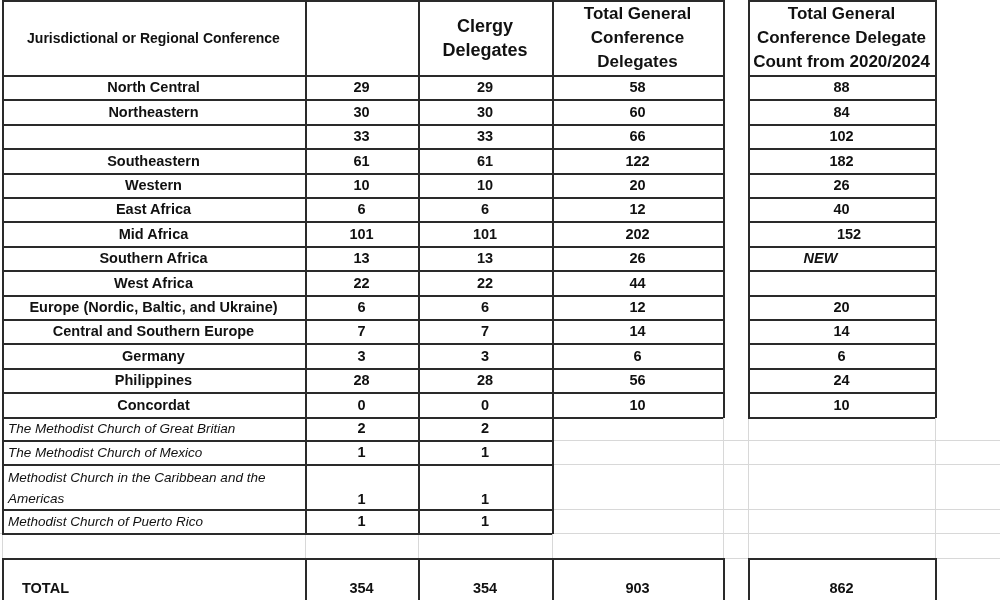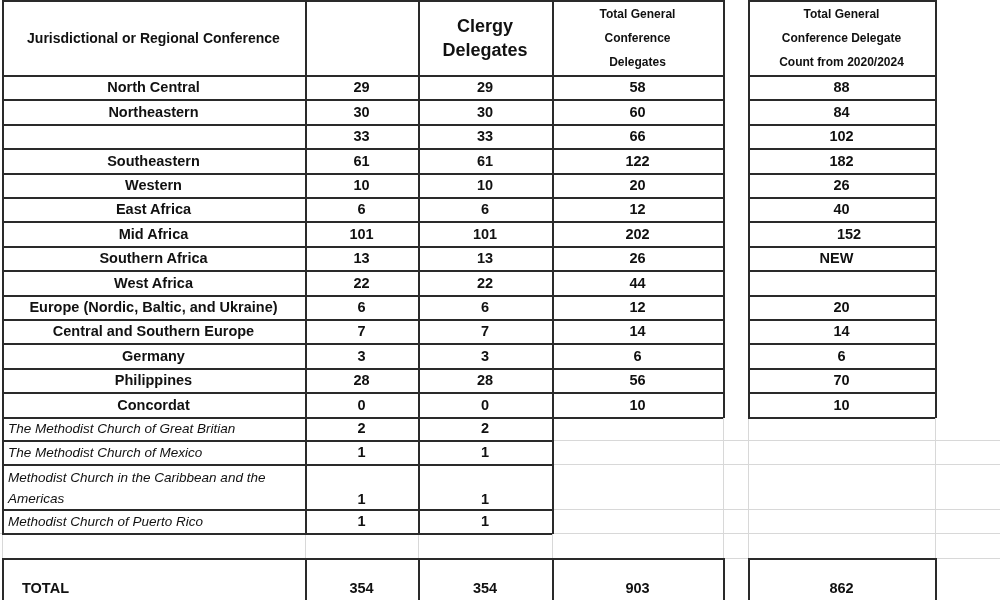--- a/index.html
+++ b/index.html
@@ -8,21 +8,21 @@
   .sheet { position:absolute; left:0; top:0; width:1000px; height:600px; }
   .hl { position:absolute; height:0; border-top:2px solid #2a2a2a; }
   .hl.light { border-top:1px solid #d8d8d8; }
   .vl { position:absolute; width:0; border-left:2px solid #2a2a2a; }
   .vl.light { border-left:1px solid #d8d8d8; }
   .cell { position:absolute; display:flex; align-items:center; justify-content:center;
           font-size:14.5px; font-weight:bold; white-space:nowrap; box-sizing:border-box; }
   .cell.left { justify-content:flex-start; padding-left:6px; }
   .cell.italic { font-style:italic; font-weight:normal; font-size:13.5px; }
   .hdr { position:absolute; display:flex; align-items:center; justify-content:center; text-align:center;
-         font-weight:bold; font-size:12px; line-height:24px; box-sizing:border-box; }
+         font-weight:bold; font-size:17px; line-height:24px; box-sizing:border-box; }
   .cell.wrap { white-space:normal; align-items:flex-start; flex-direction:column; justify-content:center; line-height:21px; }
   .num-bottom { align-items:flex-end; padding-bottom:2px; }
 </style>
 </head>
 <body>
 
 <div class="sheet" id="sheet">
     <div class="hl light" style="top: 440px; left: 552px; width: 448px;"></div>
     <div class="hl light" style="top: 464px; left: 552px; width: 448px;"></div>
     <div class="hl light" style="top: 509px; left: 552px; width: 448px;"></div>
@@ -97,21 +97,21 @@
     <div class="cell " style="left: 305px; width: 113px; top: 221px; height: 25px;">101</div>
     <div class="cell " style="left: 418px; width: 134px; top: 221px; height: 25px;">101</div>
     <div class="cell " style="left: 552px; width: 171px; top: 221px; height: 25px; align-items: flex-end; padding-bottom: 4px;">202</div>
     <div class="cell " style="left: 748px; width: 202px; top: 221px; height: 25px;">152</div>
     <div class="hl" style="top: 246px; left: 2px; width: 721px;"></div>
     <div class="hl" style="top: 246px; left: 748px; width: 187px;"></div>
     <div class="cell " style="left: 2px; width: 303px; top: 246px; height: 24px;">Southern Africa</div>
     <div class="cell " style="left: 305px; width: 113px; top: 246px; height: 24px;">13</div>
     <div class="cell " style="left: 418px; width: 134px; top: 246px; height: 24px;">13</div>
     <div class="cell " style="left: 552px; width: 171px; top: 246px; height: 24px; align-items: flex-end; padding-bottom: 4px;">26</div>
-    <div class="cell " style="left: 748px; width: 177px; top: 246px; height: 24px;">NEW</div>
+    <div class="cell " style="left: 732px; width: 177px; top: 246px; height: 24px; font-style: italic;">NEW</div>
     <div class="hl" style="top: 270px; left: 2px; width: 721px;"></div>
     <div class="hl" style="top: 270px; left: 748px; width: 187px;"></div>
     <div class="cell " style="left: 2px; width: 303px; top: 270px; height: 25px;">West Africa</div>
     <div class="cell " style="left: 305px; width: 113px; top: 270px; height: 25px;">22</div>
     <div class="cell " style="left: 418px; width: 134px; top: 270px; height: 25px;">22</div>
     <div class="cell " style="left: 552px; width: 171px; top: 270px; height: 25px; align-items: flex-end; padding-bottom: 4px;">44</div>
     <div class="hl" style="top: 295px; left: 2px; width: 721px;"></div>
     <div class="hl" style="top: 295px; left: 748px; width: 187px;"></div>
     <div class="cell " style="left: 2px; width: 303px; top: 295px; height: 24px;">Europe (Nordic, Baltic, and Ukraine)</div>
     <div class="cell " style="left: 305px; width: 113px; top: 295px; height: 24px;">6</div>
@@ -131,21 +131,21 @@
     <div class="cell " style="left: 305px; width: 113px; top: 343px; height: 25px;">3</div>
     <div class="cell " style="left: 418px; width: 134px; top: 343px; height: 25px;">3</div>
     <div class="cell " style="left: 552px; width: 171px; top: 343px; height: 25px; align-items: flex-end; padding-bottom: 4px;">6</div>
     <div class="cell " style="left: 748px; width: 187px; top: 343px; height: 25px;">6</div>
     <div class="hl" style="top: 368px; left: 2px; width: 721px;"></div>
     <div class="hl" style="top: 368px; left: 748px; width: 187px;"></div>
     <div class="cell " style="left: 2px; width: 303px; top: 368px; height: 24px;">Philippines</div>
     <div class="cell " style="left: 305px; width: 113px; top: 368px; height: 24px;">28</div>
     <div class="cell " style="left: 418px; width: 134px; top: 368px; height: 24px;">28</div>
     <div class="cell " style="left: 552px; width: 171px; top: 368px; height: 24px; align-items: flex-end; padding-bottom: 4px;">56</div>
-    <div class="cell " style="left: 748px; width: 187px; top: 368px; height: 24px;">70</div>
+    <div class="cell " style="left: 748px; width: 187px; top: 368px; height: 24px;">24</div>
     <div class="hl" style="top: 392px; left: 2px; width: 721px;"></div>
     <div class="hl" style="top: 392px; left: 748px; width: 187px;"></div>
     <div class="cell " style="left: 2px; width: 303px; top: 392px; height: 25px;">Concordat</div>
     <div class="cell " style="left: 305px; width: 113px; top: 392px; height: 25px;">0</div>
     <div class="cell " style="left: 418px; width: 134px; top: 392px; height: 25px;">0</div>
     <div class="cell " style="left: 552px; width: 171px; top: 392px; height: 25px; align-items: flex-end; padding-bottom: 4px;">10</div>
     <div class="cell " style="left: 748px; width: 187px; top: 392px; height: 25px;">10</div>
     <div class="hl" style="top: 417px; left: 2px; width: 721px;"></div>
     <div class="hl" style="top: 417px; left: 748px; width: 187px;"></div>
     <div class="vl" style="left: 2px; top: 0px; height: 418px;"></div>

